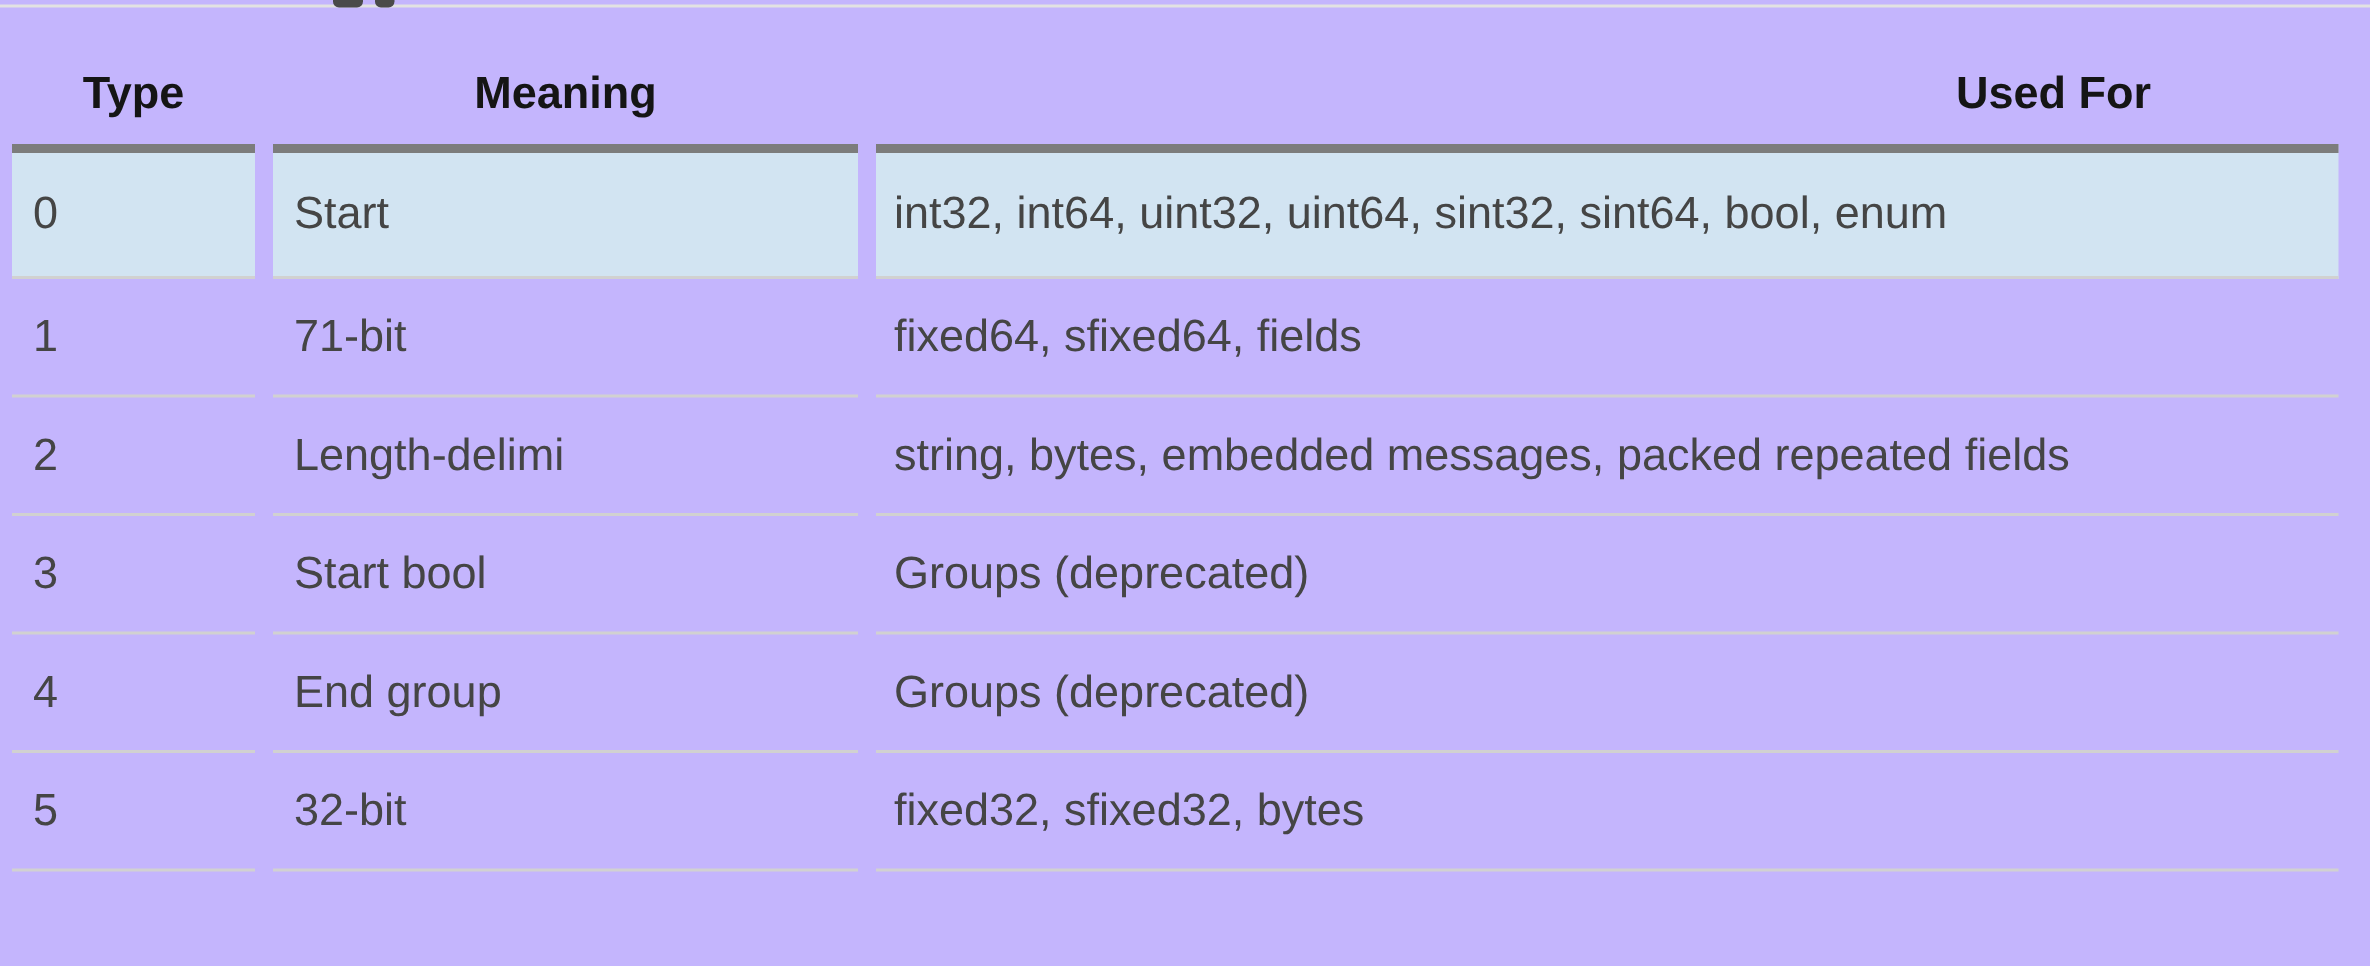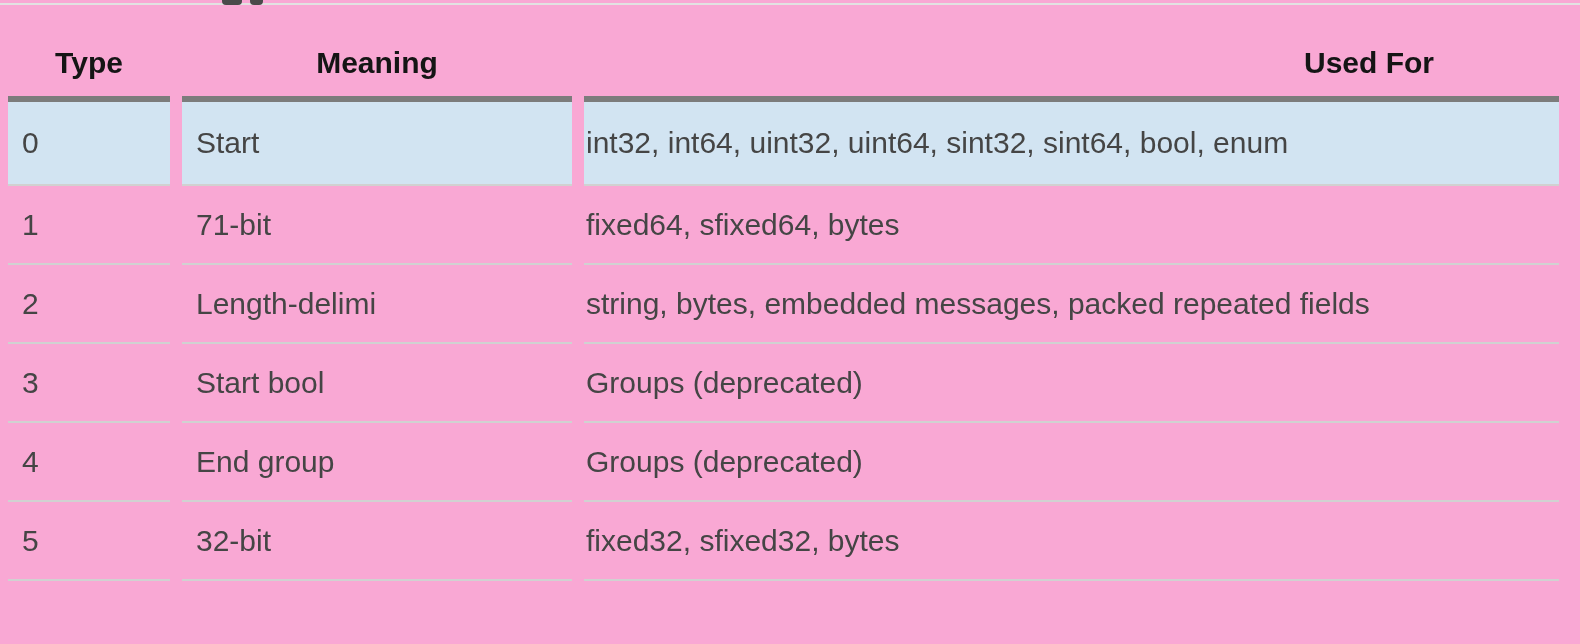--- a/index.html
+++ b/index.html
@@ -5,21 +5,21 @@
   html, body {
     margin: 0;
     padding: 0;
     background: #ffffff;
   }
   #canvas {
     position: relative;
     width: 1580px;
     height: 644px;
     overflow: hidden;
-    background: #f9a8d4;
+    background: #c4b5fd;
     font-family: "Liberation Sans", sans-serif;
   }
   
   .top-rule {
     position: absolute;
     top: 3px;
     left: 0;
     width: 1580px;
     height: 2px;
     background: #e2e2e2;
@@ -62,21 +62,21 @@
   .cell.th.usedfor {
     justify-content: flex-end;
     padding-right: 125px;
   }
   
   .cell.body {
     height: 79px;
     border-bottom: 2px solid #d1d1d1;
     padding-left: 14px;
   }
-  .cell.body.c3 { padding-left: 2px; }
+  .cell.body.c3 { padding-left: 12px; }
   .cell.body.first {
     height: 90px;
     border-top: 6px solid #7c7c7c;
     background: #d2e4f2;
   }
 </style>
 </head>
 <body>
 
 <div id="canvas">
@@ -90,21 +90,21 @@
     <div class="cell th">Type</div>
     <div class="cell th">Meaning</div>
     <div class="cell th usedfor">Used For</div>
 
     <div class="cell body first c1">0</div>
     <div class="cell body first c2">Start</div>
     <div class="cell body first c3">int32, int64, uint32, uint64, sint32, sint64, bool, enum</div>
 
     <div class="cell body c1">1</div>
     <div class="cell body c2">71-bit</div>
-    <div class="cell body c3">fixed64, sfixed64, bytes</div>
+    <div class="cell body c3">fixed64, sfixed64, fields</div>
 
     <div class="cell body c1">2</div>
     <div class="cell body c2">Length-delimi</div>
     <div class="cell body c3">string, bytes, embedded messages, packed repeated fields</div>
 
     <div class="cell body c1">3</div>
     <div class="cell body c2">Start bool</div>
     <div class="cell body c3">Groups (deprecated)</div>
 
     <div class="cell body c1">4</div>

